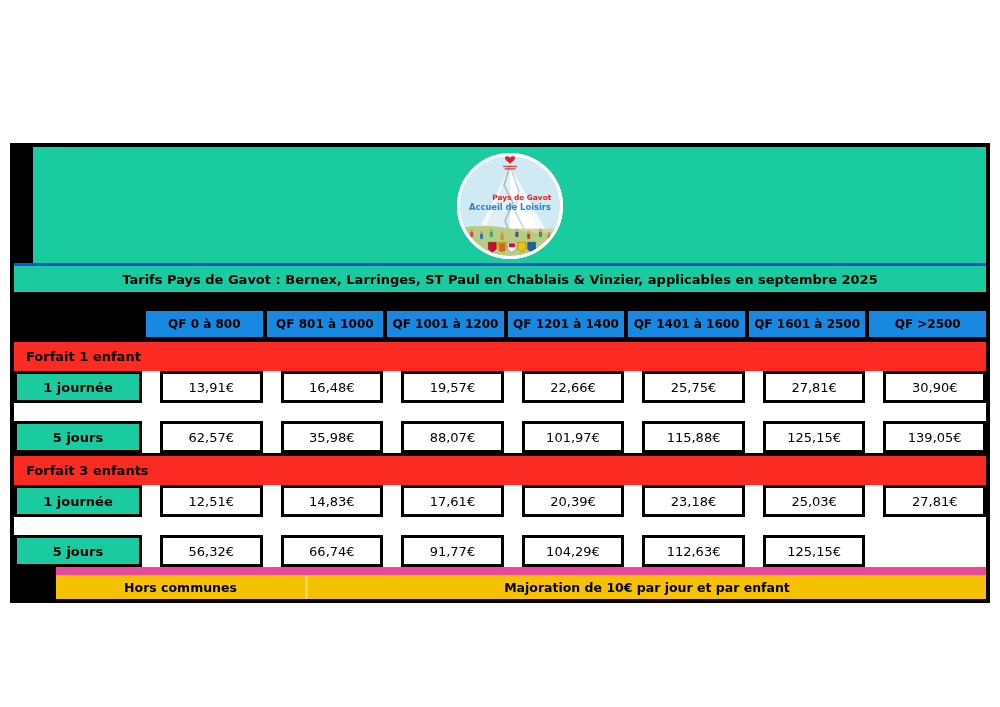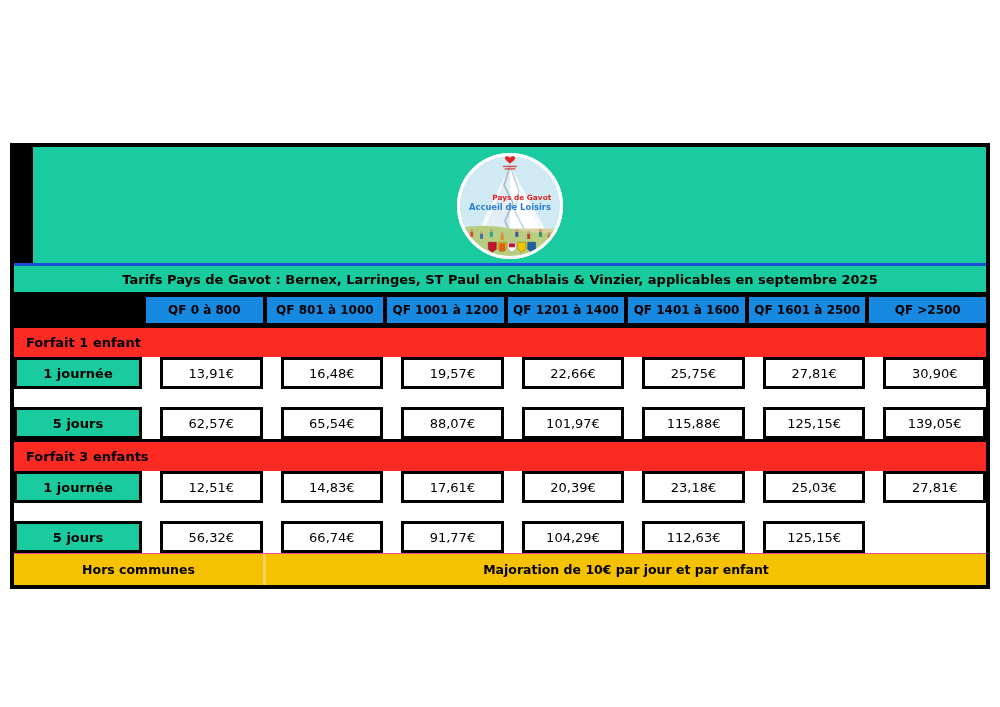--- a/index.html
+++ b/index.html
@@ -6,32 +6,32 @@
   body{width:1000px;height:707px;font-family:"DejaVu Sans","Liberation Sans",sans-serif;color:#000;}
   .sheet{position:relative;width:1000px;height:707px;background:#fff;overflow:hidden;}
   .price-table{position:absolute;left:10px;top:143px;width:980px;border:4px solid #000;box-sizing:border-box;background:#000;}
   .price-table *{box-sizing:border-box;}
 
   .banner{height:116px;background:var(--teal);display:flex;align-items:center;justify-content:center;margin-left:19px;}
   .logo-wrap{width:108px;height:108px;margin-top:2px;}
 
   .title-row{height:29px;background:var(--teal);border-top:3px solid #1d4ed8;display:flex;align-items:center;justify-content:center;font-weight:bold;font-size:13px;}
 
-  .grid-row{display:grid;grid-template-columns:128px repeat(7,1fr);}
+  .grid-row{display:grid;grid-template-columns:128px repeat(7,1fr);margin-top:14px;}
   .header-row{background:#000;border-top:3px solid #000;height:33px;padding:2px 0;grid-column-gap:4px;}
   .hdr-cell{background:var(--blue);display:flex;align-items:center;justify-content:center;font-weight:bold;font-size:12px;}
   .hdr-spacer{background:#000;}
 
   .section-row{height:32px;background:var(--red);border-top:3px solid #000;display:flex;align-items:center;padding-left:12px;font-weight:bold;font-size:13px;}
 
   .data-section{background:#fff;display:grid;grid-template-columns:128px repeat(7,1fr);gap:18px;}
   .cell{height:32px;border:3px solid #000;display:flex;align-items:center;justify-content:center;background:#fff;font-size:13px;}
   .cell.label{background:var(--teal);font-weight:bold;}
 
-  .footer-row{height:32px;background:var(--gold);border-top:1px solid #ec4899;display:grid;grid-template-columns:249px 3px 1fr;}
+  .footer-row{height:32px;background:var(--gold);border-top:8px solid #ec4899;display:grid;grid-template-columns:249px 3px 1fr;margin-left:42px;}
   .footer-cell{display:flex;align-items:center;justify-content:center;font-weight:bold;font-size:12.5px;}
   .footer-divider{background:#f2d45f;}
 </style>
 </head>
 <body>
 
 <div class="sheet" style="--teal:#1bcba0;--blue:#1789e0;--red:#fb2b23;--gold:#f6c100;">
   <div class="price-table">
 
     <div class="banner">
@@ -133,21 +133,21 @@
       <div class="cell">13,91€</div>
       <div class="cell">16,48€</div>
       <div class="cell">19,57€</div>
       <div class="cell">22,66€</div>
       <div class="cell">25,75€</div>
       <div class="cell">27,81€</div>
       <div class="cell">30,90€</div>
 
       <div class="cell label">5 jours</div>
       <div class="cell">62,57€</div>
-      <div class="cell">65,54€</div>
+      <div class="cell">35,98€</div>
       <div class="cell">88,07€</div>
       <div class="cell">101,97€</div>
       <div class="cell">115,88€</div>
       <div class="cell">125,15€</div>
       <div class="cell">139,05€</div>
     </div>
 
     <div class="section-row">Forfait 3 enfants</div>
     <div class="data-section">
       <div class="cell label">1 journée</div>

